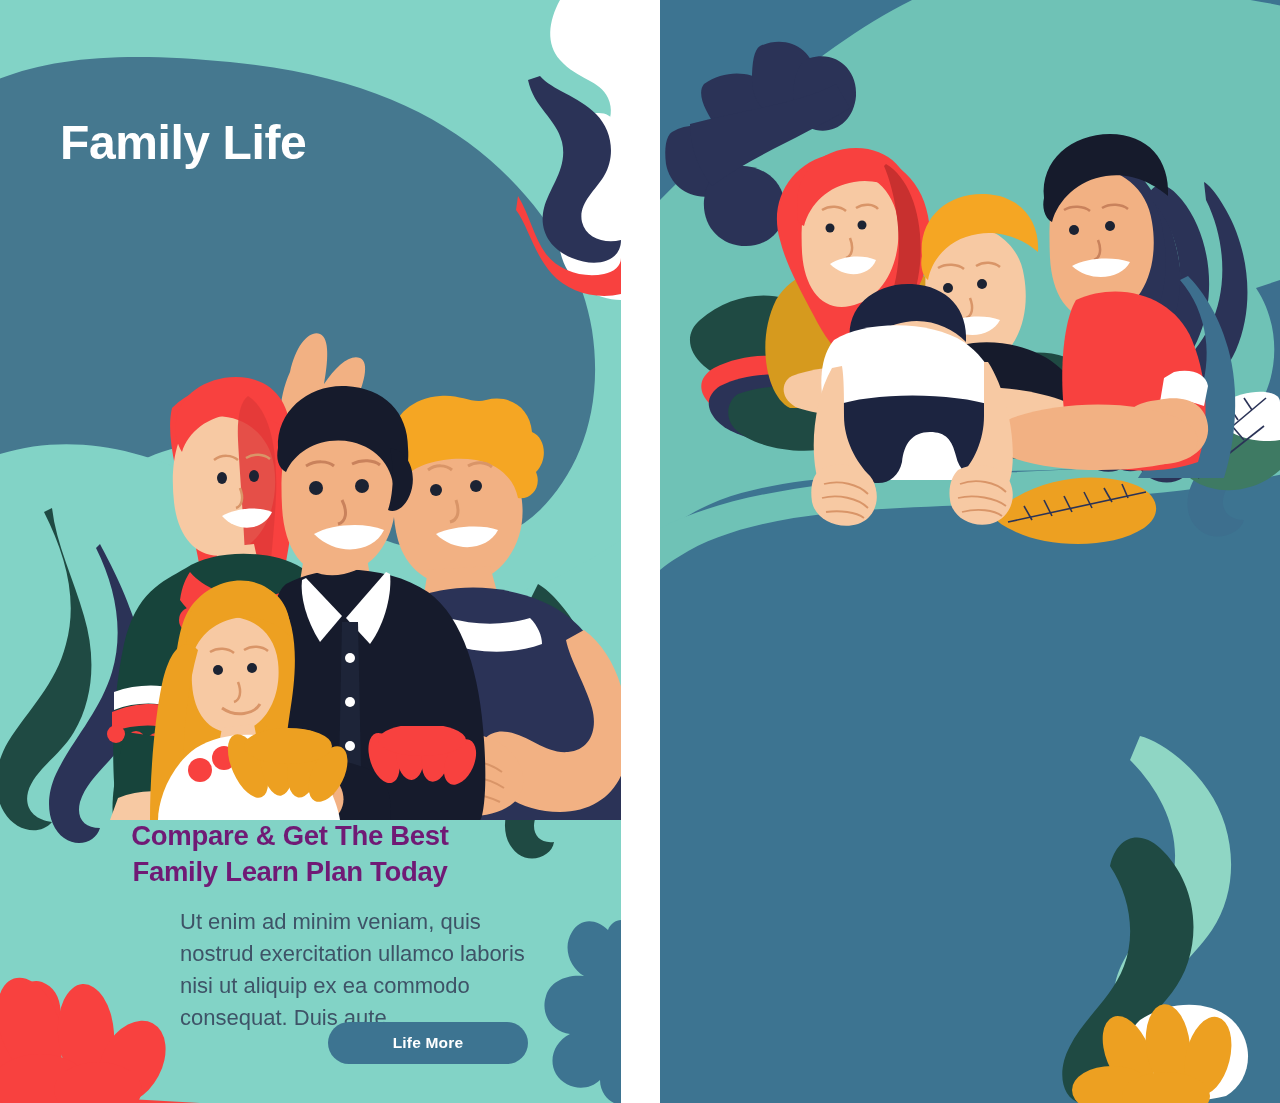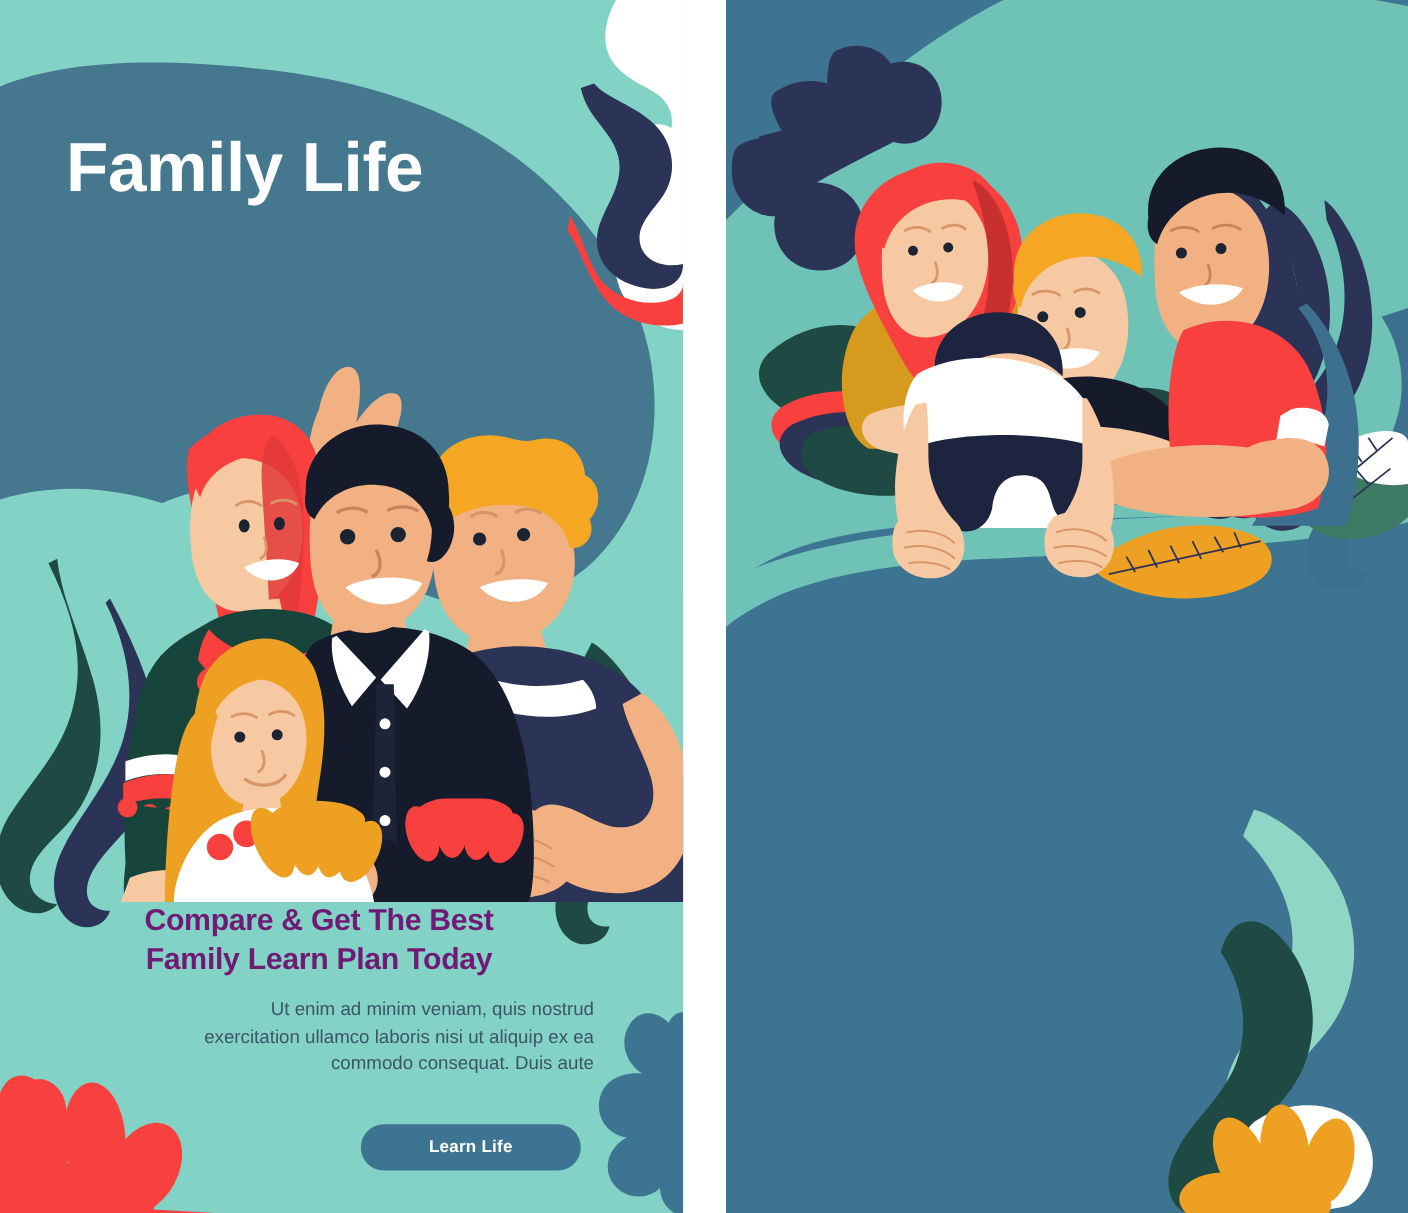--- a/index.html
+++ b/index.html
@@ -11,27 +11,27 @@
   #panel-left{left:0;width:621px;height:1103px;background:#82d3c6;}
   #panel-right{left:660px;width:620px;height:1103px;background:#3d7491;}
 
   .panel svg.bg{position:absolute;inset:0;width:100%;height:100%;display:block;}
   .panel .art{position:absolute;display:block;}
 
   
   .txt{position:absolute;z-index:6;}
 
   #left-title{left:60px;top:108px;width:480px;color:#ffffff;
-    font-size:63px;font-weight:bold;line-height:1.44;letter-spacing:-0.4px;}
+    font-size:48px;font-weight:bold;line-height:1.44;letter-spacing:-0.4px;}
 
   #left-sub{left:40px;top:818px;width:500px;text-align:center;color:#701a75;
     font-size:27.5px;font-weight:bold;line-height:1.32;letter-spacing:-0.3px;}
 
-  #left-body{left:180px;top:906px;width:360px;text-align:right;color:#3e5367;
-    font-size:17px;line-height:1.45;}
+  #left-body{left:180px;top:906px;width:360px;text-align:left;color:#3e5367;
+    font-size:22px;line-height:1.45;}
 
   #left-btn{position:absolute;z-index:7;left:328px;top:1022px;width:200px;height:42px;
     border-radius:21px;background:#3d7491;border:none;color:#ffffff;
     font-family:"Liberation Sans",sans-serif;font-size:15.5px;font-weight:bold;
     letter-spacing:.2px;cursor:pointer;display:flex;align-items:center;justify-content:center;}
 </style>
 </head>
 <body>
 
 <div class="stage">
@@ -315,21 +315,21 @@
       <div>Family Life</div>
     </div>
 
     <div class="txt" id="left-sub">
       <div>Compare &amp; Get The Best</div>
       <div>Family Learn Plan Today</div>
     </div>
 
     <div class="txt" id="left-body">Ut enim ad minim veniam, quis nostrud exercitation ullamco laboris nisi ut aliquip ex ea commodo consequat. Duis aute</div>
 
-    <button id="left-btn">Learn Life</button>
+    <button id="left-btn">Life More</button>
   </div>
 
   <div class="panel" id="panel-right">
 
     <svg class="bg" viewBox="0 0 620 1103" preserveAspectRatio="none">
       <rect x="0" y="0" width="620" height="1103" fill="#3d7491"></rect>
 
       <path d="M 300,-20 C 420,-20 560,-10 640,10 L 640,440
            C 560,466 420,470 300,472 C 200,474 120,478 60,500
            C 20,516 0,534 -20,560 L -20,220 C 60,140 180,20 300,-20 Z" fill="#6fc2b6"></path>

